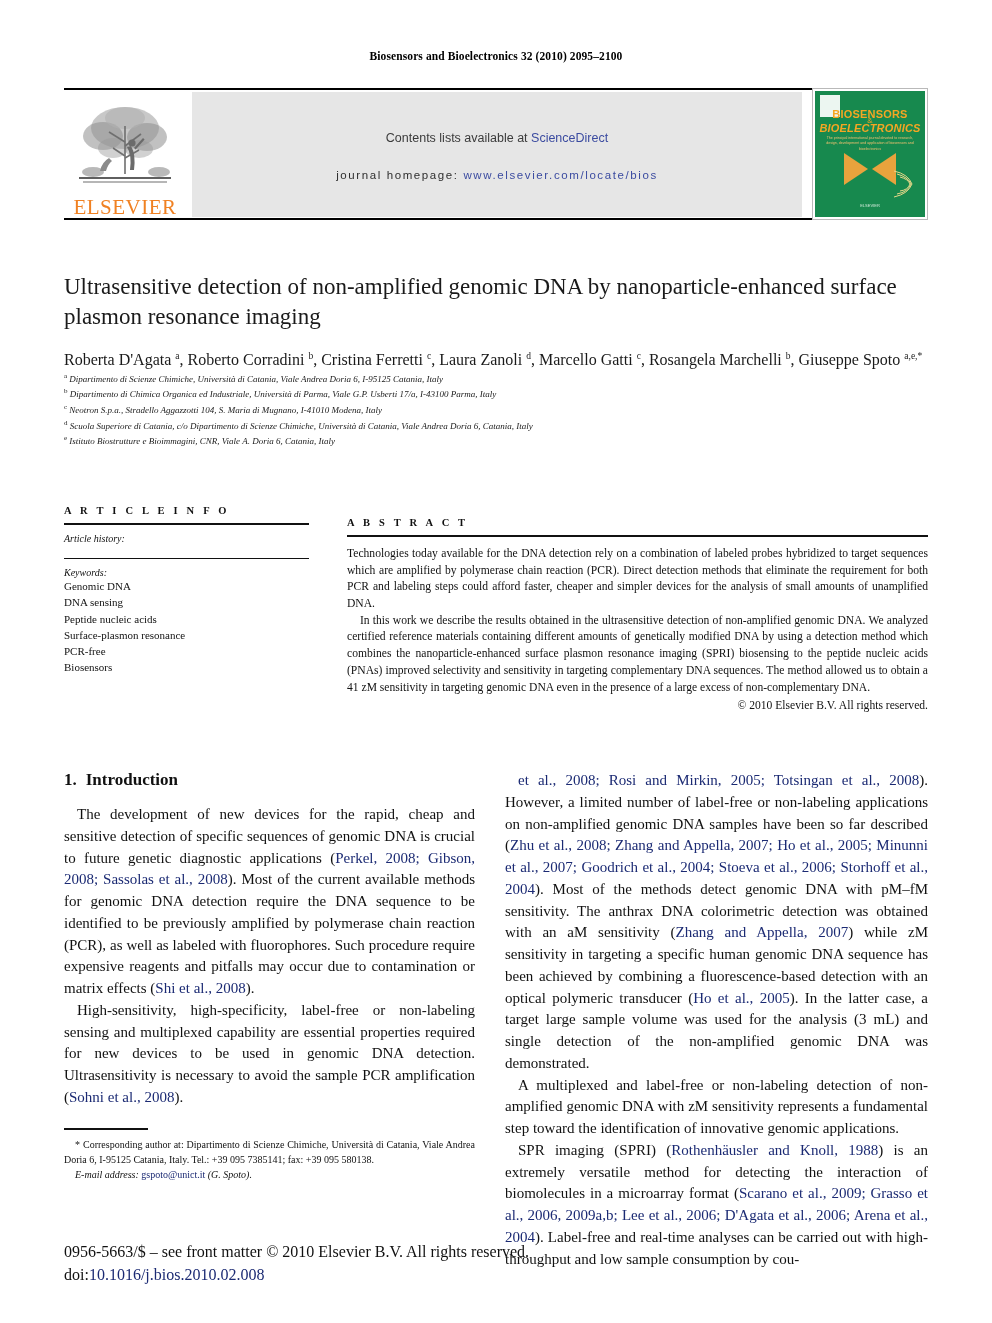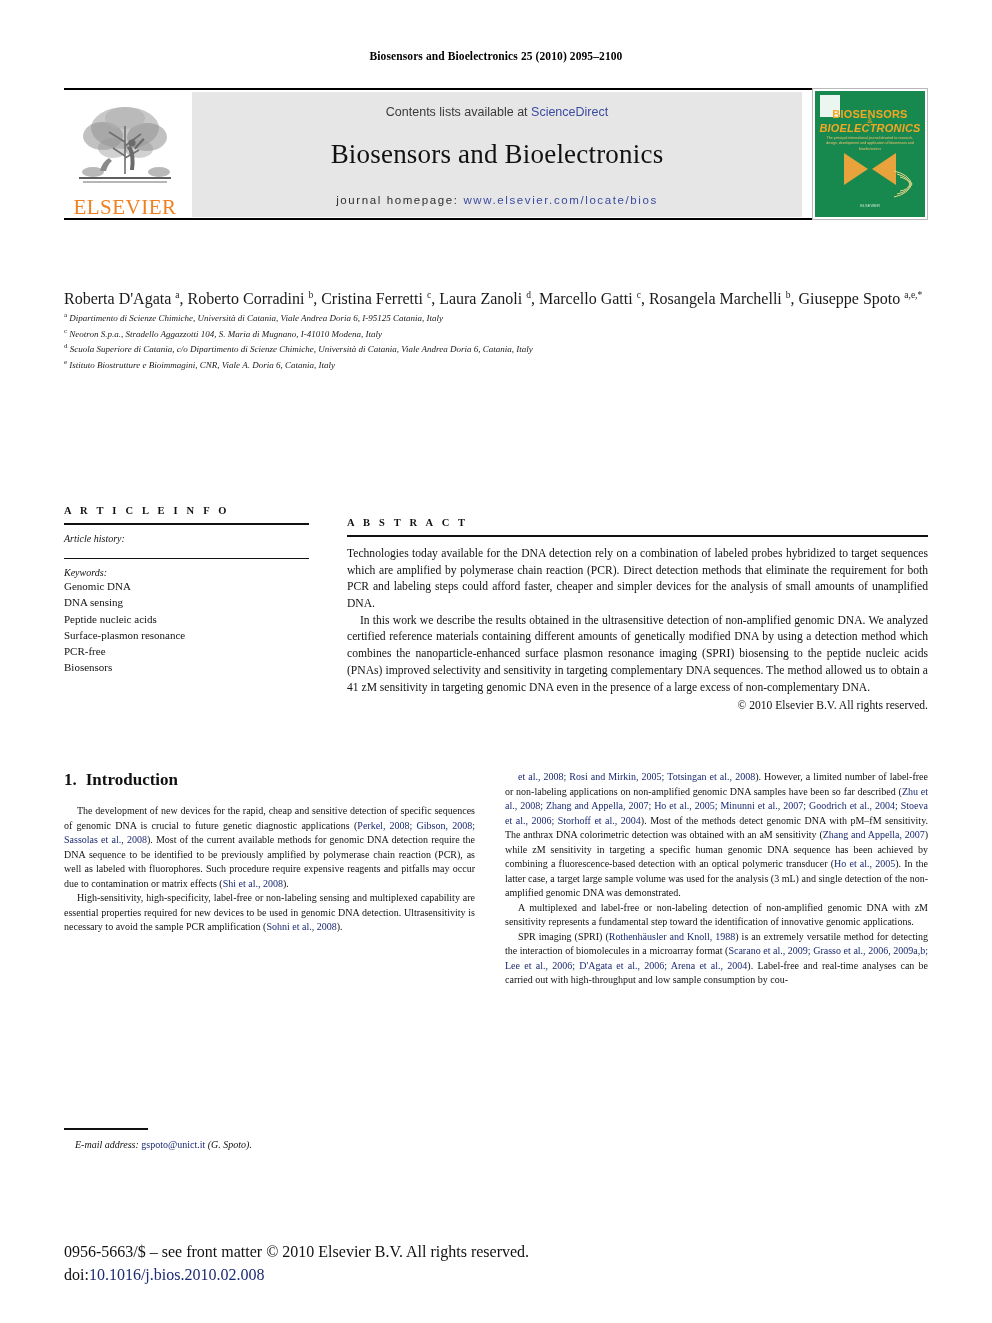--- a/index.html
+++ b/index.html
@@ -148,21 +148,21 @@
   .body2{position:absolute;left:64px;top:770px;width:864px;height:500px;}
   .colL{position:absolute;left:0;top:0;width:411px;}
   .colR{position:absolute;left:441px;top:0;width:423px;}
   .h1{
     font-family:"Liberation Serif",serif;
     font-weight:bold;font-size:17px;color:#111;margin:0 0 14px 0;
   }
   .h1 .num{margin-right:9px;}
   .para{
     font-family:"Liberation Serif",serif;
-    font-size:10px;line-height:1.45;text-align:justify;color:#111;
+    font-size:15px;line-height:1.45;text-align:justify;color:#111;
     margin:0;text-indent:13px;
   }
   .para + .para{margin-top:0;}
   .cite{color:#1b2a73;}
 
   
   .footnote{position:absolute;left:64px;top:1128px;width:411px;}
   .fn-rule{width:84px;height:1.5px;background:#111;margin-bottom:7px;}
   .fn-text{
     font-family:"Liberation Serif",serif;
@@ -179,21 +179,21 @@
     font-family:"Liberation Serif",serif;
     font-size:16px;line-height:1.45;color:#111;
   }
   .pf-doi{color:#1b2a73;}
 </style>
 </head>
 <body>
 
 <div class="page">
 
-  <div class="runhead">Biosensors and Bioelectronics 25 (2010) 2095–2100</div>
+  <div class="runhead">Biosensors and Bioelectronics 32 (2010) 2095–2100</div>
 
   <div class="masthead">
     <div class="rule-top"></div>
     <div class="rule-bot"></div>
 
     <div class="elsevier-box">
       <span>
         <svg class="tree-svg" width="104" height="94" viewBox="0 0 104 94" aria-hidden="true">
           <g fill="#7d7d7d">
             <ellipse cx="52" cy="26" rx="34" ry="21" fill="#9a9a9a" opacity=".55"></ellipse>
@@ -224,21 +224,20 @@
           <path d="M10 80 L94 80" stroke="#6f6f6f" stroke-width="1.2"></path>
         </svg>
       </span>
       <div class="elsevier-word">ELSEVIER</div>
     </div>
 
     <div class="center-band">
       <div class="contents-line">
         <span>Contents lists available at </span><a class="sd" href="#" style="text-decoration:none">ScienceDirect</a>
       </div>
-      <div class="journal-title">Biosensors and Bioelectronics</div>
       <div class="homepage-line">
         <span>journal homepage:</span>
         <a class="hp-url" href="#" style="text-decoration:none">www.elsevier.com/locate/bios</a>
       </div>
     </div>
 
     <div class="coverwrap">
       <div class="cover">
         <div class="cv-elsevier"></div>
         <div class="cv-t1">BIOSENSORS</div>
@@ -259,23 +258,25 @@
               <path d="M9 8 q8 2 10 7 q-2 6 -10 7"></path>
             </g>
           </svg>
         </span>
         <div class="cv-foot">ELSEVIER</div>
       </div>
     </div>
   </div>
 
   <div class="titleblock">
+    <h1 class="art-title">Ultrasensitive detection of non-amplified genomic DNA by nanoparticle-enhanced surface plasmon resonance imaging</h1>
     <div class="authors">Roberta D'Agata <sup>a</sup>, Roberto Corradini <sup>b</sup>, Cristina Ferretti <sup>c</sup>, Laura Zanoli <sup>d</sup>, Marcello Gatti <sup>c</sup>, Rosangela Marchelli <sup>b</sup>, Giuseppe Spoto <sup>a,e,</sup><sup>*</sup></div>
     <div class="affils">
         <div class="affil"><sup>a</sup> Dipartimento di Scienze Chimiche, Università di Catania, Viale Andrea Doria 6, I-95125 Catania, Italy</div>
+        <div class="affil"><sup>b</sup> Dipartimento di Chimica Organica ed Industriale, Università di Parma, Viale G.P. Usberti 17/a, I-43100 Parma, Italy</div>
         <div class="affil"><sup>c</sup> Neotron S.p.a., Stradello Aggazzotti 104, S. Maria di Mugnano, I-41010 Modena, Italy</div>
         <div class="affil"><sup>d</sup> Scuola Superiore di Catania, c/o Dipartimento di Scienze Chimiche, Università di Catania, Viale Andrea Doria 6, Catania, Italy</div>
         <div class="affil"><sup>e</sup> Istituto Biostrutture e Bioimmagini, CNR, Viale A. Doria 6, Catania, Italy</div>
       </div>
   </div>
 
   <div class="infoabs">
 
     <div class="col-info">
       <div class="sec-head">A R T I C L E    I N F O</div>
@@ -318,20 +319,23 @@
       <div>
           <p class="para"><span class="cite">et al., 2008; Rosi and Mirkin, 2005; Totsingan et al., 2008</span>). However, a limited number of label-free or non-labeling applications on non-amplified genomic DNA samples have been so far described (<span class="cite">Zhu et al., 2008; Zhang and Appella, 2007; Ho et al., 2005; Minunni et al., 2007; Goodrich et al., 2004; Stoeva et al., 2006; Storhoff et al., 2004</span>). Most of the methods detect genomic DNA with pM–fM sensitivity. The anthrax DNA colorimetric detection was obtained with an aM sensitivity (<span class="cite">Zhang and Appella, 2007</span>) while zM sensitivity in targeting a specific human genomic DNA sequence has been achieved by combining a fluorescence-based detection with an optical polymeric transducer (<span class="cite">Ho et al., 2005</span>). In the latter case, a target large sample volume was used for the analysis (3 mL) and single detection of the non-amplified genomic DNA was demonstrated.</p>
           <p class="para">A multiplexed and label-free or non-labeling detection of non-amplified genomic DNA with zM sensitivity represents a fundamental step toward the identification of innovative genomic applications.</p>
           <p class="para">SPR imaging (SPRI) (<span class="cite">Rothenhäusler and Knoll, 1988</span>) is an extremely versatile method for detecting the interaction of biomolecules in a microarray format (<span class="cite">Scarano et al., 2009; Grasso et al., 2006, 2009a,b; Lee et al., 2006; D'Agata et al., 2006; Arena et al., 2004</span>). Label-free and real-time analyses can be carried out with high-throughput and low sample consumption by cou-</p>
         </div>
     </div>
   </div>
 
   <div class="footnote">
     <div class="fn-rule"></div>
+    <div class="fn-text fn-indent">
+      <span class="star">*</span><span>Corresponding author at: Dipartimento di Scienze Chimiche, Università di Catania, Viale Andrea Doria 6, I-95125 Catania, Italy. Tel.: +39 095 7385141; fax: +39 095 580138.</span>
+    </div>
     <div class="fn-text fn-indent fn-email">
       <span>E-mail address:</span>
       <a class="mail-link" href="#" style="text-decoration:none">gspoto@unict.it</a>
       <span>(G. Spoto).</span>
     </div>
   </div>
 
   <div class="pagefoot">
     <div class="pf-line">0956-5663/$ – see front matter © 2010 Elsevier B.V. All rights reserved.</div>
     <div class="pf-line">

